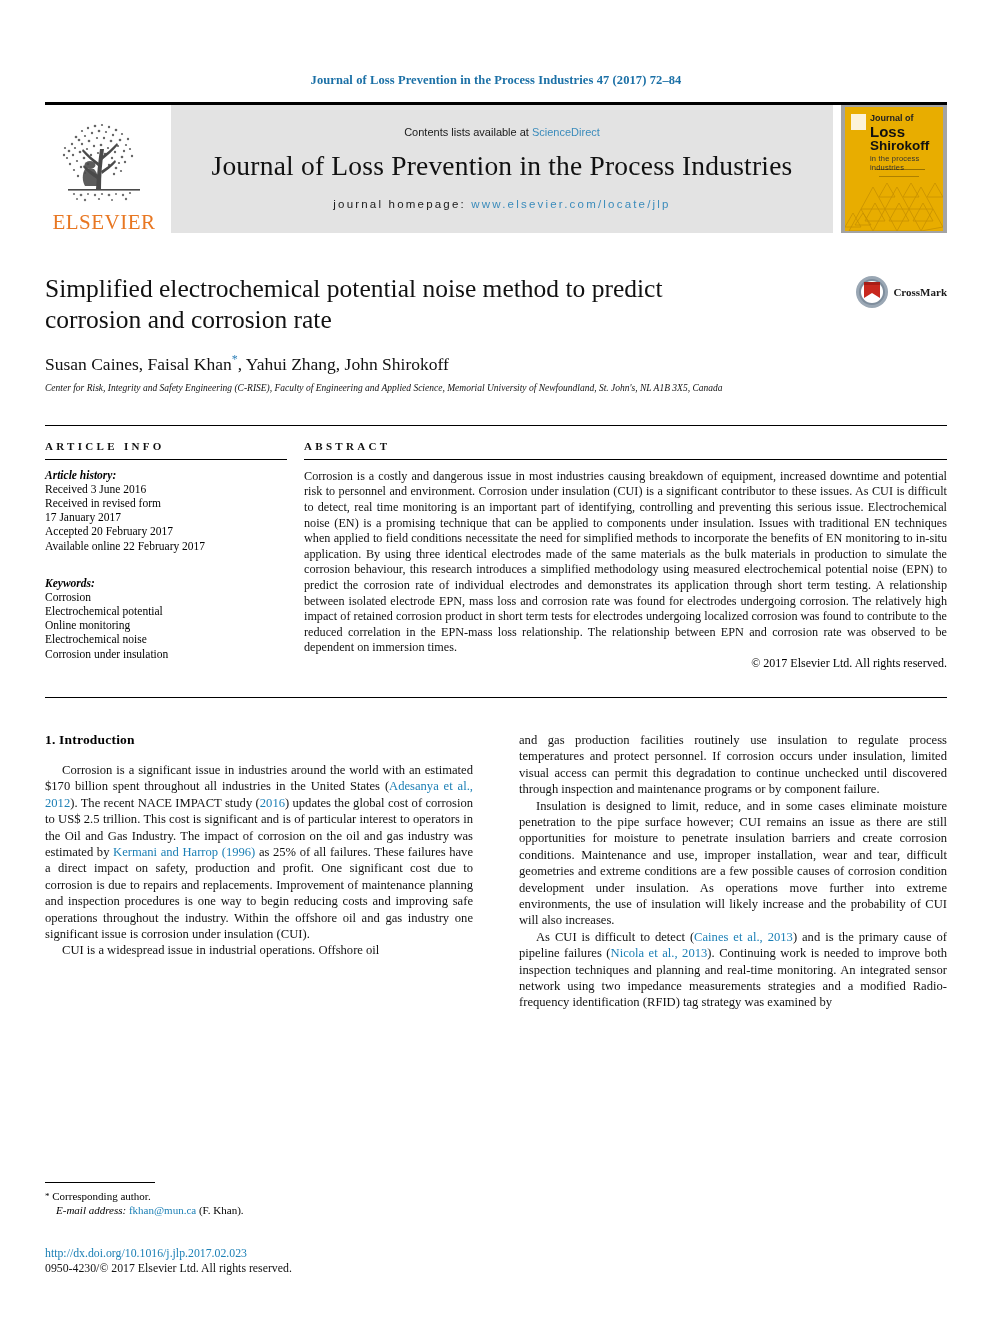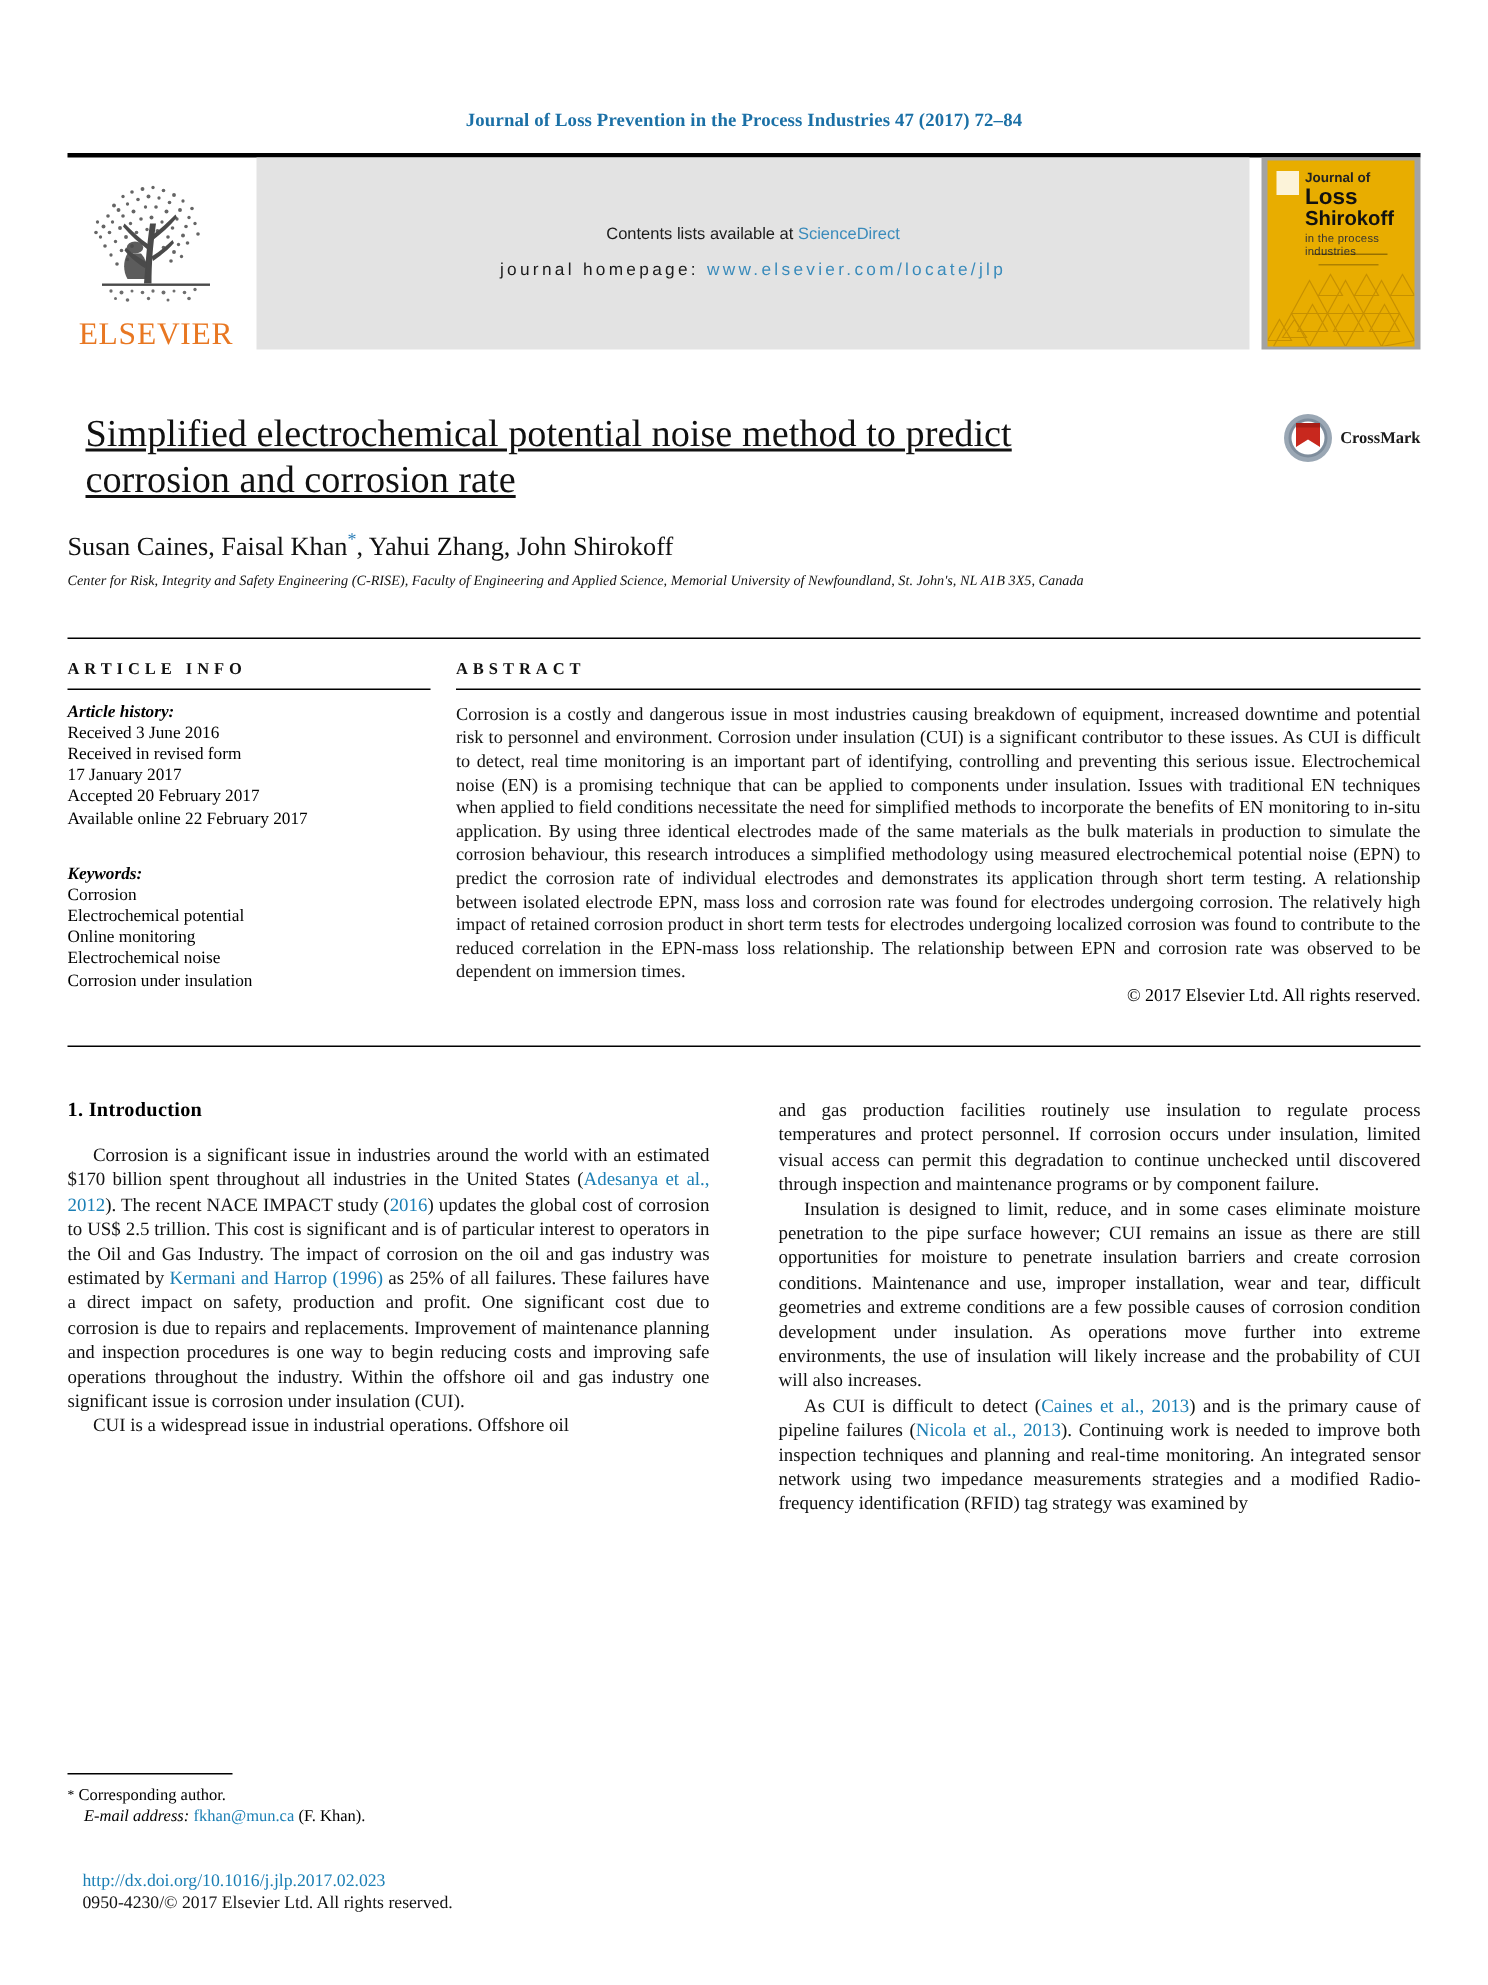--- a/index.html
+++ b/index.html
@@ -187,24 +187,23 @@
   
   .title-block {
     margin: 40px 45px 0 45px;
     position: relative;
   }
   h1.article-title {
     font-family: "Liberation Serif", serif;
     font-size: 25.5px;
     font-weight: normal;
     line-height: 31px;
-    margin: 12px;
+    margin: 0;
     max-width: 700px;
     color: #111;
-    text-decoration: underline;
   }
   .authors {
     font-family: "Liberation Serif", serif;
     font-size: 17.5px;
     margin-top: 17px;
     color: #111;
   }
   .authors .star {
     color: #2c7fb8;
     font-size: 12px;
@@ -343,21 +342,21 @@
   }
   .fn-line .bullet { font-size: 9px; vertical-align: 1px;}
   .fn-email-label { font-style: italic; }
   .fn-line2 {
     font-size: 11px;
     line-height: 14px;
     padding-left: 11px;
   }
   .doi-block {
     position: absolute;
-    left: 55px;
+    left: 45px;
     top: 1246px;
   }
   .doi-line {
     color: #1b7fb5;
     font-size: 11.8px;
     line-height: 15px;
   }
   .issn-line {
     font-size: 11.8px;
     line-height: 15px;
@@ -469,20 +468,21 @@
           </g>
         </svg>
       </div>
       <div class="elsevier-word">ELSEVIER</div>
     </div>
 
     <div class="banner">
       <div class="banner-contents">
         <span>Contents lists available at </span><span class="sd">ScienceDirect</span>
       </div>
+      <div class="banner-journal">Journal of Loss Prevention in the Process Industries</div>
       <div class="banner-homepage">
         <span>journal homepage: </span><span class="url">www.elsevier.com/locate/jlp</span>
       </div>
     </div>
 
     <div class="cover-thumb">
       <div class="cover-inner">
         <div class="cover-els"></div>
         <div class="cover-t1">Journal of</div>
         <div class="cover-t2">Loss</div>

